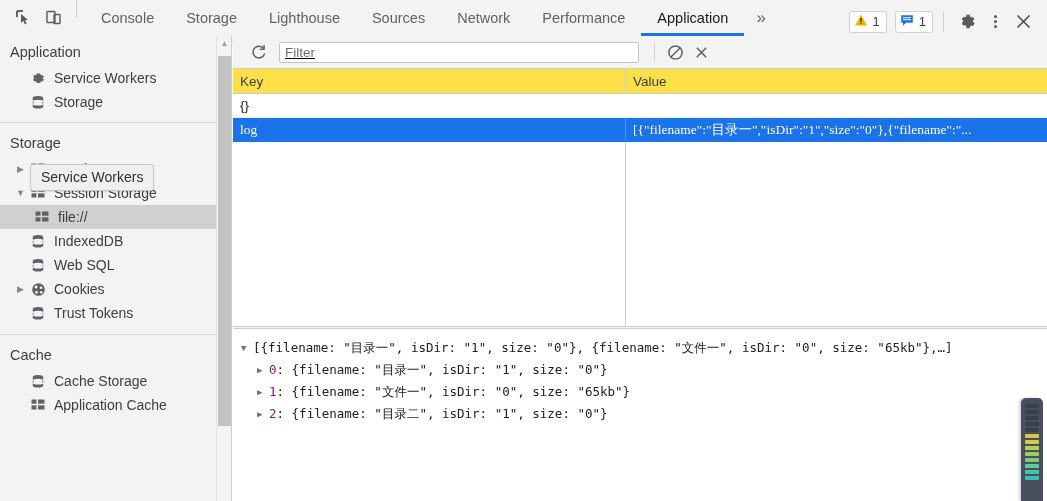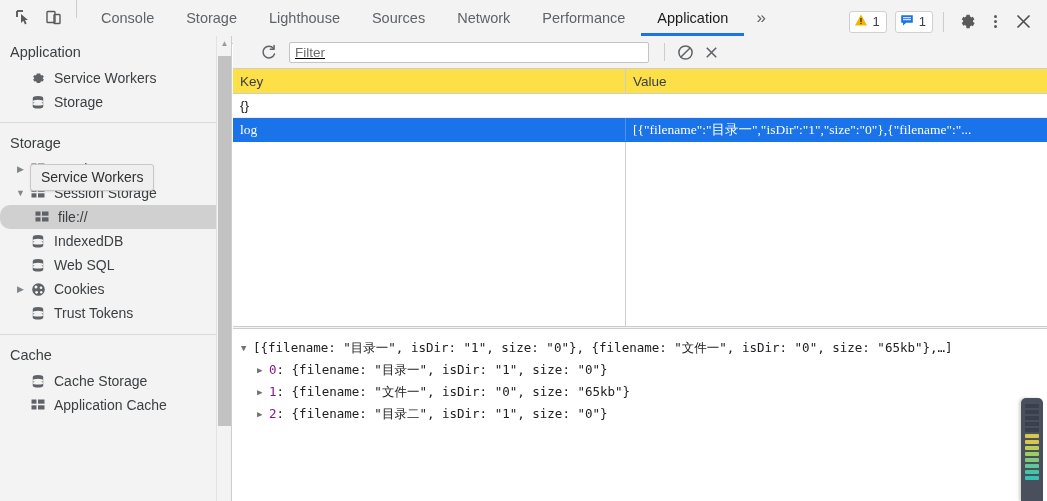--- a/index.html
+++ b/index.html
@@ -89,21 +89,21 @@
   }
   .side-divider { height: 1px; background: #d8d8d8; margin: 3px 0 0 0; }
   .side-item {
     display: flex; align-items: center;
     height: 24px;
     padding-left: 14px;
     font-size: 14px;
     color: #3c4043;
     white-space: nowrap;
   }
-  .side-item.l2 { padding-left: 32px; border-radius: 10px; }
+  .side-item.l2 { padding-left: 32px; }
   .side-item.selected { background: #d0d0d0; }
   .twisty {
     width: 13px; height: 13px;
     display: inline-flex; align-items: center; justify-content: center;
     color: #80868b; font-size: 9px; flex: 0 0 13px;
     margin-right: 1px;
   }
   .twisty.spacer { visibility: hidden; }
   .si-icon {
     width: 20px; height: 16px;
@@ -149,21 +149,21 @@
   .main {
     position: absolute; left: 233px; top: 36px;
     width: 814px; height: 465px;
     background: #ffffff;
   }
   .main-toolbar {
     height: 33px;
     background: #f3f3f3;
     border-bottom: 1px solid #cdcdcd;
     display: flex; align-items: center;
-    padding: 0 22px;
+    padding: 0 12px;
     text-decoration: underline;
   }
   .mt-btn {
     width: 26px; height: 26px;
     display: flex; align-items: center; justify-content: center;
     color: #5f6368;
   }
   .filter-input {
     flex: 0 0 360px;
     height: 21px;

